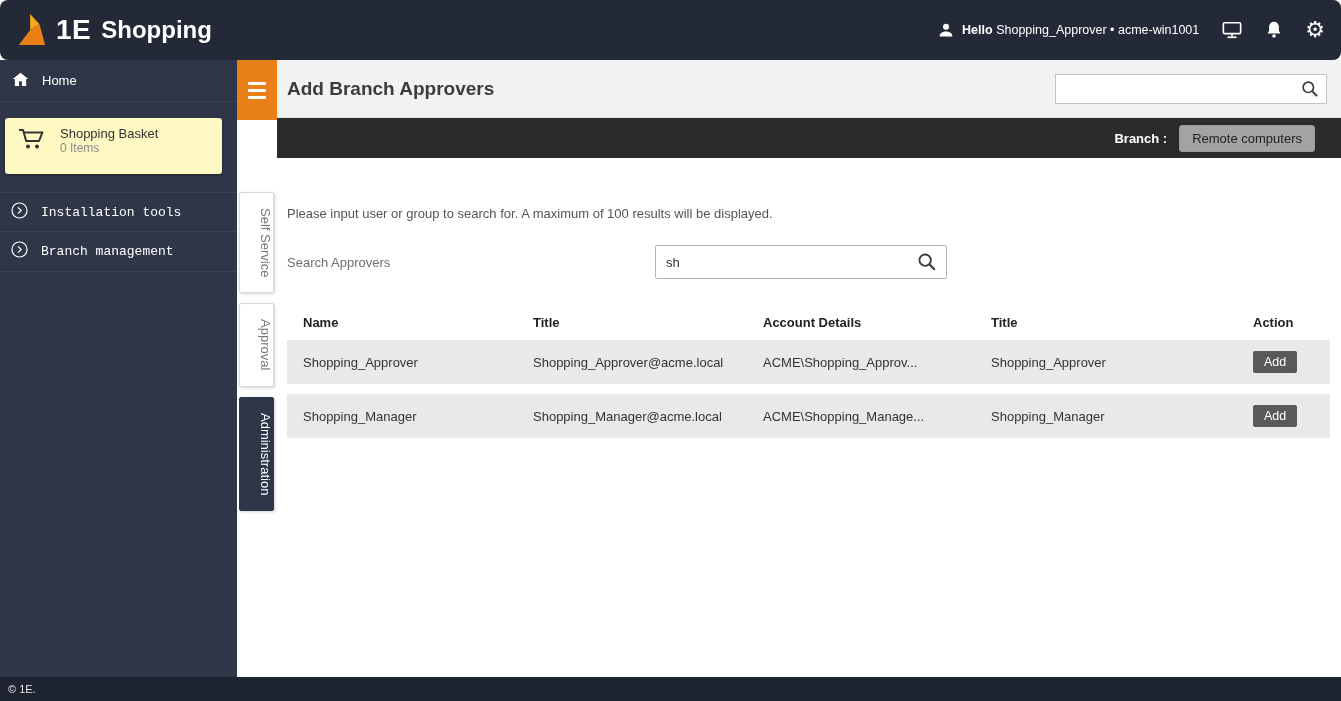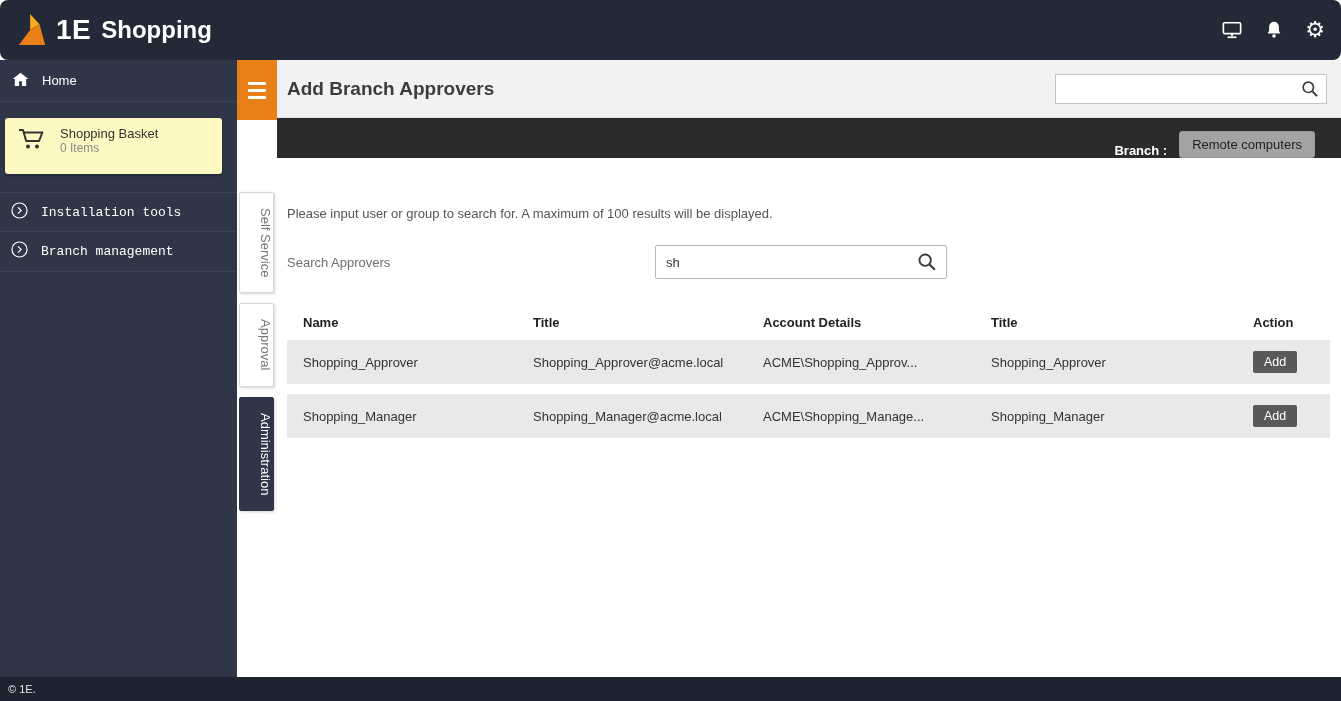--- a/index.html
+++ b/index.html
@@ -41,21 +41,21 @@
   .vtab.active { background:#2e3647; border-color:#2e3647; color:#fff; }
 
   
   .content { flex:1; min-width:0; display:flex; flex-direction:column; background:#fff; }
   .page-header { height:58px; background:#f2f2f2; border-bottom:1px solid #e3e3e3; display:flex; align-items:center; padding:0 14px 0 10px; flex:0 0 auto; }
   .page-title { font-size:19px; font-weight:600; color:#3c3c3c; }
   .header-search { margin-left:auto; position:relative; }
   .header-search input { width:272px; height:30px; border:1px solid #c4c4c4; background:#fff; padding:0 34px 0 8px; font-size:13px; font-family:inherit; }
   .header-search .search-pos { position:absolute; right:7px; top:5px; }
 
-  .branch-bar { height:40px; background:#2b2b2b; display:flex; align-items:flex-end; justify-content:flex-end; gap:12px; padding:0 26px; flex:0 0 auto; }
+  .branch-bar { height:40px; background:#2b2b2b; display:flex; align-items:center; justify-content:flex-end; gap:12px; padding:0 26px; flex:0 0 auto; }
   .branch-label { color:#fff; font-size:13px; font-weight:600; }
   .branch-btn { background:#a3a3a3; color:#222; border:1px solid #9a9a9a; border-radius:3px; font-size:13px; padding:5px 12px; font-family:inherit; cursor:pointer; }
 
   .page-body { flex:1; padding:0 11px 0 10px; overflow:hidden; }
   .instructions { margin-top:48px; font-size:13px; color:#555; }
   .search-row { margin-top:24px; display:flex; align-items:center; }
   .search-label { width:368px; font-size:13px; color:#6e6e6e; }
   .approver-search { position:relative; }
   .approver-search input { width:292px; height:34px; border:1px solid #b5b5b5; border-radius:2px; padding:0 38px 0 10px; font-size:13px; font-family:inherit; color:#333; }
   .approver-search .search-pos { position:absolute; right:9px; top:6px; }
@@ -80,20 +80,30 @@
         <svg width="32" height="36" viewBox="0 0 34 36">
           <path d="M15 1 L25 12 L15 18 Z" fill="#f6a821"></path>
           <path d="M15 18 L25 12 L31 34 L3 34 Z" fill="#e87f17"></path>
         </svg>
       </span>
       <span class="logo-1e">1E</span>
       <span class="logo-product">Shopping</span>
     </div>
 
     <div class="topbar-right">
+      <div class="greeting">
+        <span class="top-icon">
+          <svg width="18" height="18" viewBox="0 0 24 24">
+            <circle cx="12" cy="7.5" r="4" fill="#fff"></circle>
+            <path d="M3.5 20.5c0-4.5 4-6.5 8.5-6.5s8.5 2 8.5 6.5z" fill="#fff"></path>
+          </svg>
+        </span>
+        <span><b>Hello</b>
+        <span>Shopping_Approver • acme-win1001</span></span>
+      </div>
       <span class="top-icon">
         <svg width="22" height="20" viewBox="0 0 24 22">
           <rect x="2.5" y="3" width="19" height="12" rx="1.5" fill="none" stroke="#fff" stroke-width="1.8"></rect>
           <line x1="12" y1="15" x2="12" y2="18.5" stroke="#fff" stroke-width="1.8"></line>
           <line x1="7" y1="19" x2="17" y2="19" stroke="#fff" stroke-width="1.8"></line>
         </svg>
       </span>
       <span class="top-icon">
         <svg width="18" height="20" viewBox="0 0 24 26">
           <path d="M12 2a6.5 6.5 0 0 0-6.5 6.5v5.5L3.5 17.5h17L18.5 14V8.5A6.5 6.5 0 0 0 12 2z" fill="#fff"></path>

